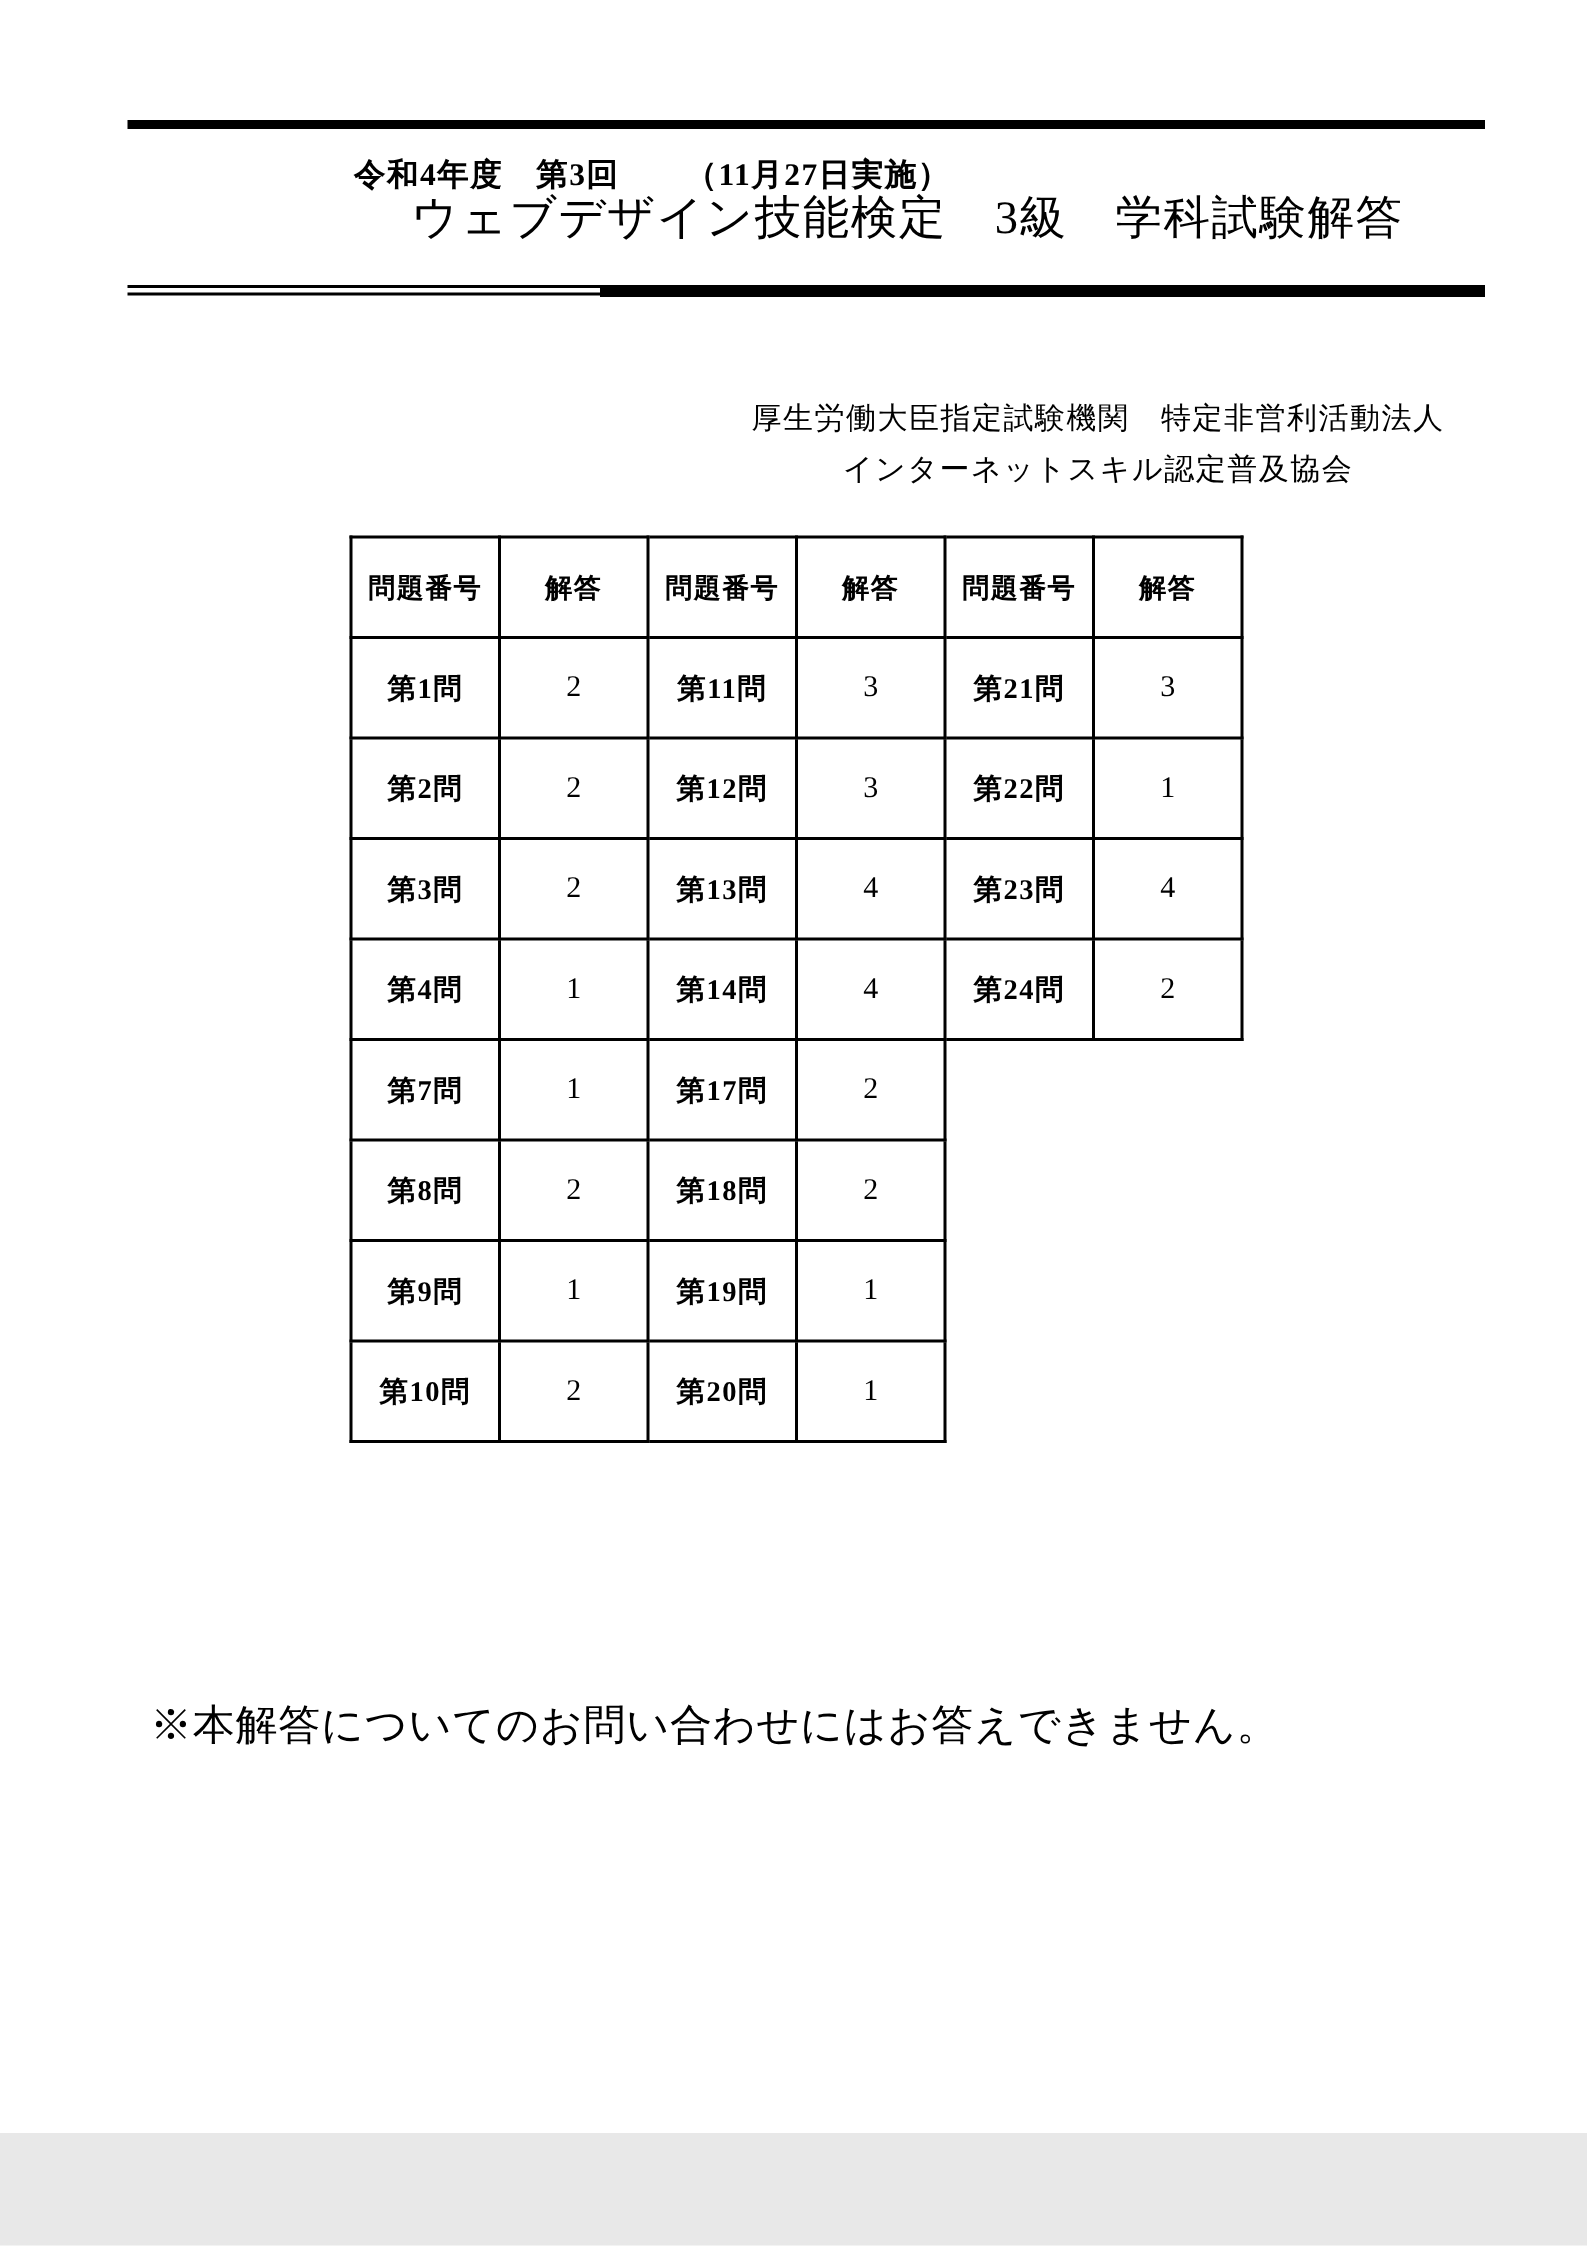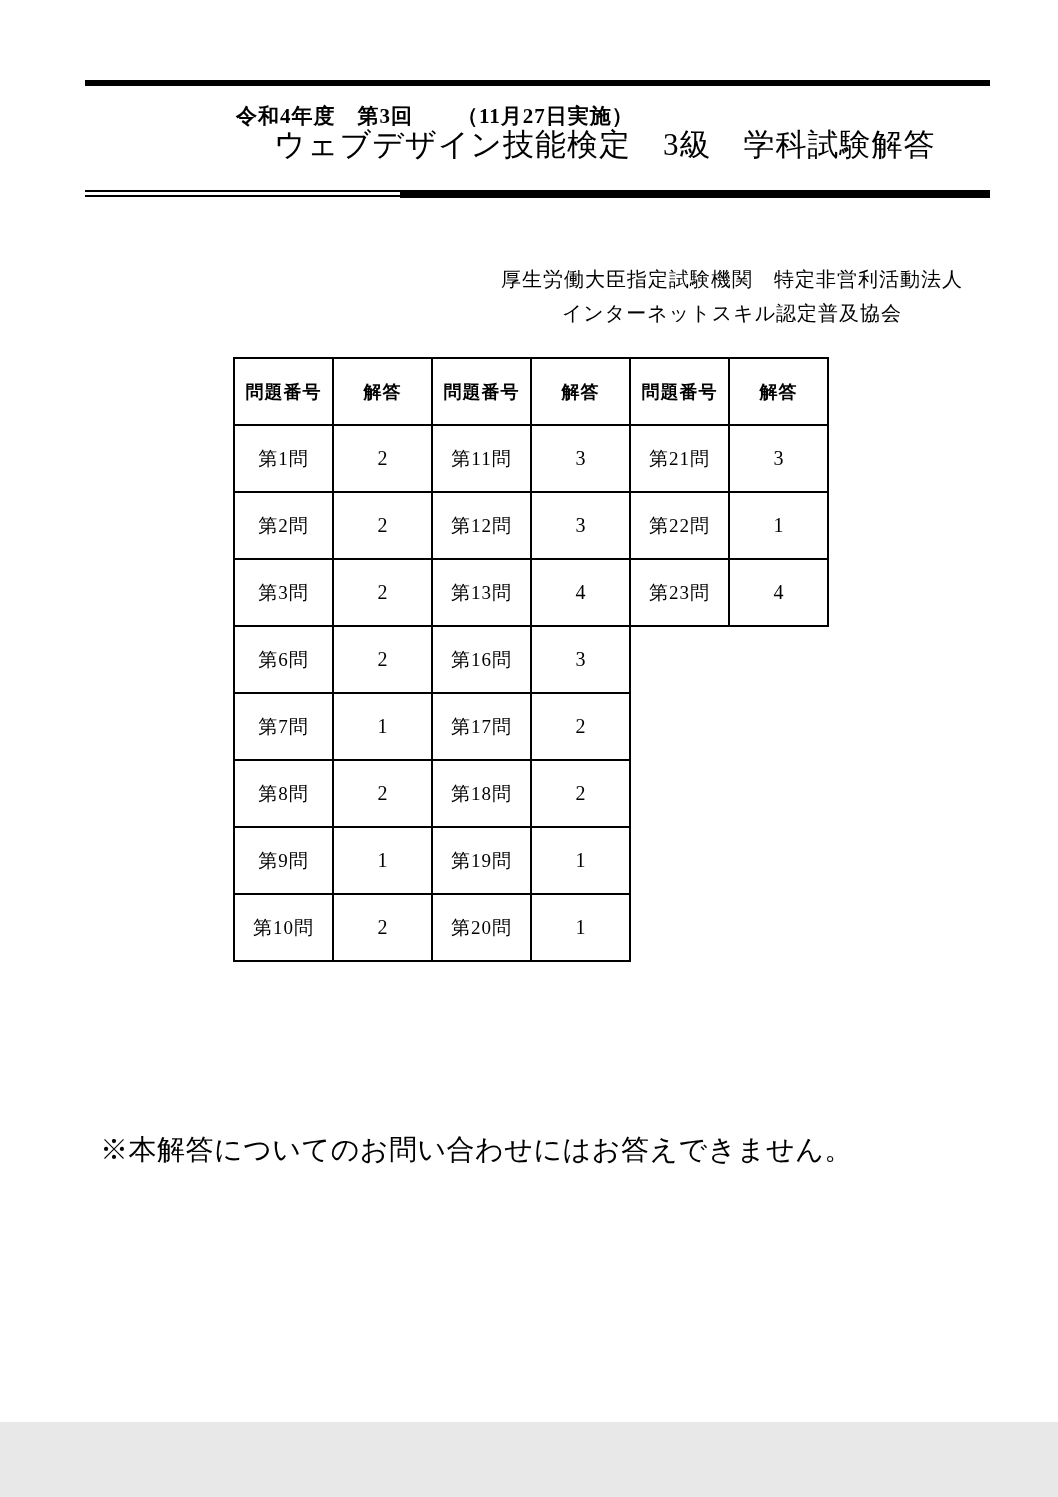--- a/index.html
+++ b/index.html
@@ -75,21 +75,21 @@
     height: 67px;
     background: #ffffff;
   }
   table.answers th {
     font-size: 18px;
     font-weight: bold;
     letter-spacing: 1px;
   }
   table.answers td.q {
     font-size: 19px;
-    font-weight: normal;
+    font-weight: bold;
     letter-spacing: 1px;
     margin-left: 48px;
   }
   table.answers td.a {
     font-size: 20px;
     font-weight: normal;
   }
   table.answers td.blank {
     border: none;
     background: transparent;
@@ -160,26 +160,26 @@
         </tr>
         <tr>
           <td class="q">第3問</td>
           <td class="a">2</td>
           <td class="q">第13問</td>
           <td class="a">4</td>
           <td class="q">第23問</td>
           <td class="a">4</td>
         </tr>
         <tr>
-          <td class="q">第6問</td>
-          <td class="a">2</td>
-          <td class="q">第16問</td>
-          <td class="a">3</td>
-          <td class="blank"></td>
-          <td class="blank"></td>
+          <td class="q">第4問</td>
+          <td class="a">1</td>
+          <td class="q">第14問</td>
+          <td class="a">4</td>
+          <td class="q">第24問</td>
+          <td class="a">2</td>
         </tr>
         <tr>
           <td class="q">第7問</td>
           <td class="a">1</td>
           <td class="q">第17問</td>
           <td class="a">2</td>
           <td class="blank"></td>
           <td class="blank"></td>
         </tr>
         <tr>

